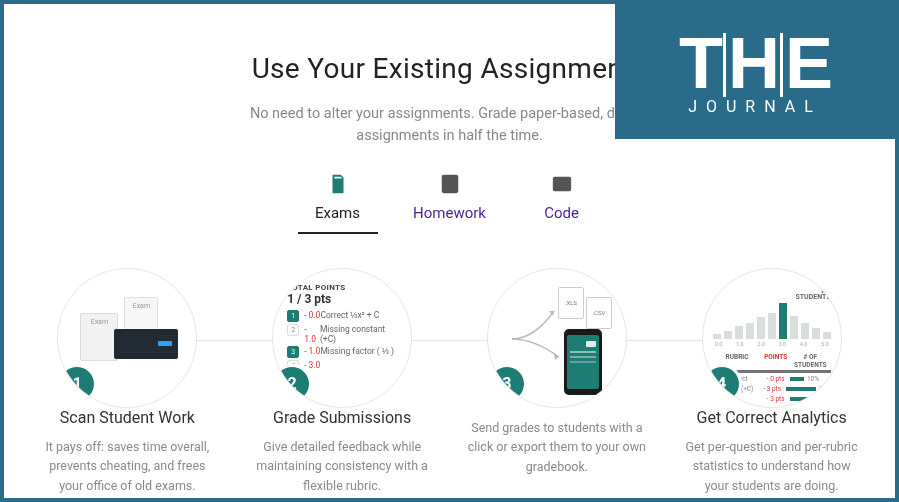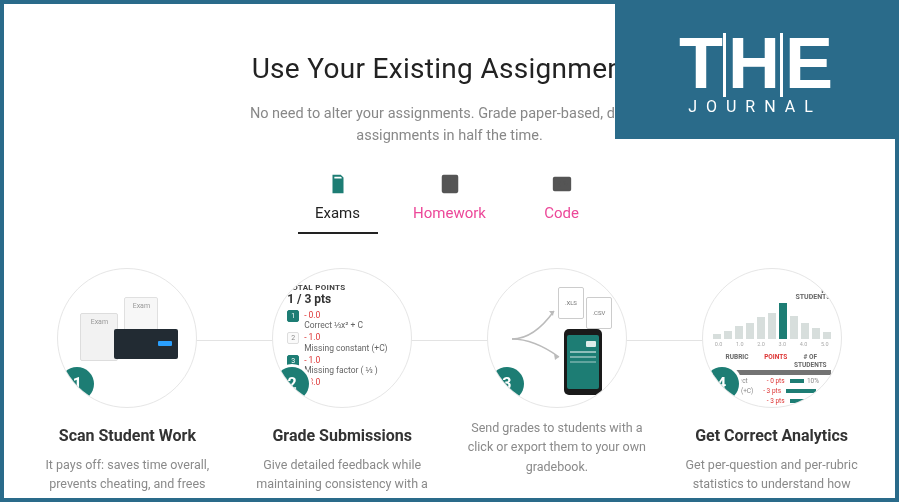--- a/index.html
+++ b/index.html
@@ -1,72 +1,72 @@
 <!DOCTYPE html>
 <html><head>
 <meta charset="utf-8">
 <style>
 * { margin: 0; padding: 0; box-sizing: border-box; }
 body { font-family: -apple-system, BlinkMacSystemFont, "Segoe UI", Roboto, Helvetica, Arial, sans-serif; background: #fff; width: 899px; height: 502px; overflow: hidden; border: 4px solid #2a6b8a; position: relative; }
 .hero { text-align: center; padding-top: 48px; }
 .hero h1 { font-size: 28px; font-weight: 400; color: #222; letter-spacing: 0.3px; }
 .hero p { margin-top: 18px; font-size: 14.5px; color: #888; line-height: 1.55; }
 .tabs { display: flex; justify-content: center; gap: 32px; margin-top: 24px; }
-.tab { display: flex; flex-direction: column; align-items: center; gap: 8px; padding-bottom: 10px; font-size: 15px; color: #ec4899; cursor: pointer; border-bottom: 2px solid transparent; min-width: 80px; }
+.tab { display: flex; flex-direction: column; align-items: center; gap: 8px; padding-bottom: 10px; font-size: 15px; color: #4c1d95; cursor: pointer; border-bottom: 2px solid transparent; min-width: 80px; }
 .tab.active { color: #222; border-bottom-color: #222; }
 .tab .ico { width: 24px; height: 24px; display: flex; align-items: center; justify-content: center; }
 .tab.active .ico svg { fill: #1d7d74; }
 .tab .ico svg { fill: #555; }
 .steps-wrap { position: relative; margin-top: 34px; padding: 0 28px; }
 .connector { position: absolute; left: 90px; right: 90px; top: 72px; height: 1px; background: #e3e3e3; z-index: 0; }
 .steps { display: flex; gap: 24px; position: relative; z-index: 1; }
 .step { flex: 1; text-align: center; }
 .circle { width: 140px; height: 140px; border-radius: 50%; background: #fff; border: 1px solid #e6e6e6; margin: 0 auto; position: relative; overflow: hidden; display: flex; align-items: center; justify-content: center; }
 .badge { position: absolute; left: 2px; bottom: 6px; width: 34px; height: 34px; border-radius: 50%; background: #1d7d74; color: #fff; display: flex; align-items: center; justify-content: center; font-weight: 700; font-size: 16px; z-index: 3; box-shadow: 0 0 0 3px #fff; }
-.step h3 { margin-top: 18px; font-size: 16px; font-weight: 700; color: #333; }
+.step h3 { font-size: 16px; font-weight: 400; color: #333; }
 .step p.desc { margin-top: 10px; font-size: 12.5px; color: #8a8a8a; line-height: 1.55; padding: 0 4px; }
 
 .overlay-logo { position: absolute; top: 0; right: 0; width: 280px; height: 135px; background: #2a6b8a; display: flex; flex-direction: column; align-items: center; justify-content: center; color: #fff; }
 .overlay-logo .the { display: flex; font-family: Arial, Helvetica, sans-serif; font-weight: 900; font-size: 72px; line-height: 1; letter-spacing: -2px; }
 .overlay-logo .the span.sep { width: 3px; background: #fff; margin: 6px 2px 0; height: 64px; align-self: flex-start; display: inline-block; }
 .overlay-logo .sub { font-size: 16px; letter-spacing: 9px; margin-top: -2px; font-weight: 400; }
 
 .ill1 { position: relative; width: 100%; height: 100%; }
 .ill1 .paper1 { position: absolute; width: 38px; height: 48px; background: #f2f2f2; border: 1px solid #ddd; border-radius: 2px; left: 22px; top: 44px; font-size: 7px; color: #999; padding: 4px; }
 .ill1 .paper2 { position: absolute; width: 34px; height: 42px; background: #f7f7f7; border: 1px solid #e0e0e0; border-radius: 2px; left: 66px; top: 28px; font-size: 7px; color: #999; padding: 4px; }
 .ill1 .scanner { position: absolute; width: 64px; height: 30px; background: #222b33; border-radius: 2px; left: 56px; top: 60px; }
 .ill1 .scanner::after { content: ""; position: absolute; right: 6px; top: 12px; width: 14px; height: 5px; background: #2aa0ff; border-radius: 1px; }
 
 .ill2 { width: 100%; height: 100%; padding: 14px 10px 10px 14px; font-size: 8.5px; color: #666; text-align: left; }
 .ill2 .title { font-size: 8px; font-weight: 700; color: #444; letter-spacing: 0.3px; }
 .ill2 .pts { font-size: 12px; font-weight: 700; color: #333; margin-bottom: 4px; }
 .ill2 .row { display: flex; align-items: flex-start; gap: 5px; margin-top: 2px; }
 .ill2 .chip { width: 12px; height: 12px; border-radius: 2px; border: 1px solid #ddd; font-size: 7px; display: flex; align-items: center; justify-content: center; color: #888; background: #fafafa; flex-shrink: 0; }
 .ill2 .chip.on { background: #1d7d74; color: #fff; border-color: #1d7d74; }
-.ill2 .col { display: flex; flex-direction: column; line-height: 1.2; }
+.ill2 .col { display: flex; flex-direction: row; line-height: 1.2; }
 .ill2 .neg { color: #d33; }
 
 .ill3 { position: relative; width: 100%; height: 100%; }
 .ill3 svg.arrows { position: absolute; left: 16px; top: 30px; }
 .ill3 .doc { position: absolute; width: 26px; height: 32px; background: #fff; border: 1px solid #ccc; border-radius: 2px; font-size: 6px; color: #777; display: flex; align-items: center; justify-content: center; }
 .ill3 .doc.xls { left: 70px; top: 18px; }
 .ill3 .doc.csv { left: 98px; top: 28px; }
 .ill3 .phone { position: absolute; width: 38px; height: 66px; background: #1a1a1a; border-radius: 5px; left: 76px; top: 60px; padding: 6px 3px; }
 .ill3 .phone .screen { width: 100%; height: 100%; background: #1d7d74; border-radius: 2px; position: relative; }
 .ill3 .phone .screen::before { content: ""; position: absolute; top: 6px; right: 3px; width: 10px; height: 6px; background: rgba(255,255,255,0.85); border-radius: 1px; }
 .ill3 .phone .screen::after { content: ""; position: absolute; top: 16px; left: 3px; right: 3px; height: 2px; background: rgba(255,255,255,0.5); box-shadow: 0 5px 0 rgba(255,255,255,0.4), 0 10px 0 rgba(255,255,255,0.3); }
 
 .ill4 { width: 100%; height: 100%; padding: 16px 10px 10px; font-size: 7px; color: #888; }
 .ill4 .top-lbl { text-align: right; font-weight: 700; line-height: 0.9; color: #666; margin-bottom: 2px; }
 .ill4 .bars { display: flex; align-items: flex-end; gap: 3px; height: 36px; justify-content: center; }
 .ill4 .bars .b { flex: 1; max-width: 9px; background: #d7dedc; }
 .ill4 .bars .b.hi { background: #1d7d74; }
 .ill4 .axis { display: flex; justify-content: space-between; font-size: 5.5px; color: #aaa; margin-top: 2px; padding: 0 2px; }
 .ill4 .tbl { margin-top: 6px; font-size: 6.5px; }
-.ill4 .tbl .th { display: flex; font-weight: 700; color: #666; border-bottom: 5px solid #737373; padding-bottom: 1px; }
+.ill4 .tbl .th { display: flex; font-weight: 700; color: #666; border-bottom: 3px solid #737373; padding-bottom: 1px; }
 .ill4 .tbl .tr { display: flex; align-items: center; margin-top: 2px; }
 .ill4 .tbl .c1 { flex: 1.2; }
 .ill4 .tbl .c2 { flex: 0.7; color: #d33; }
 .ill4 .tbl .c3 { flex: 1; display: flex; align-items: center; gap: 3px; }
 .ill4 .tbl .bar { height: 4px; background: #1d7d74; }
 </style>
 </head>
 <body>
 
 <div class="overlay-logo">

